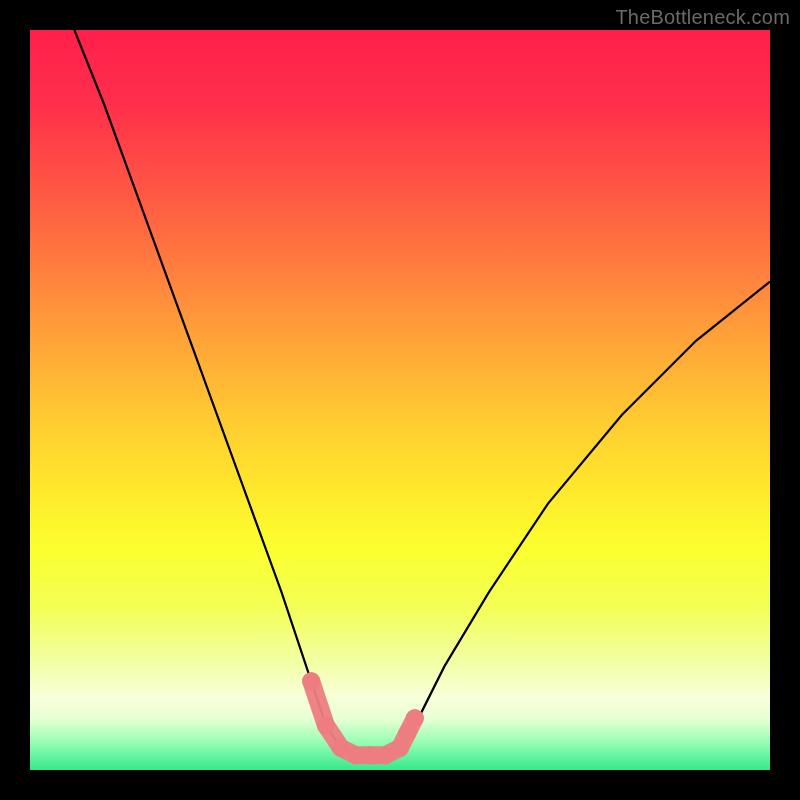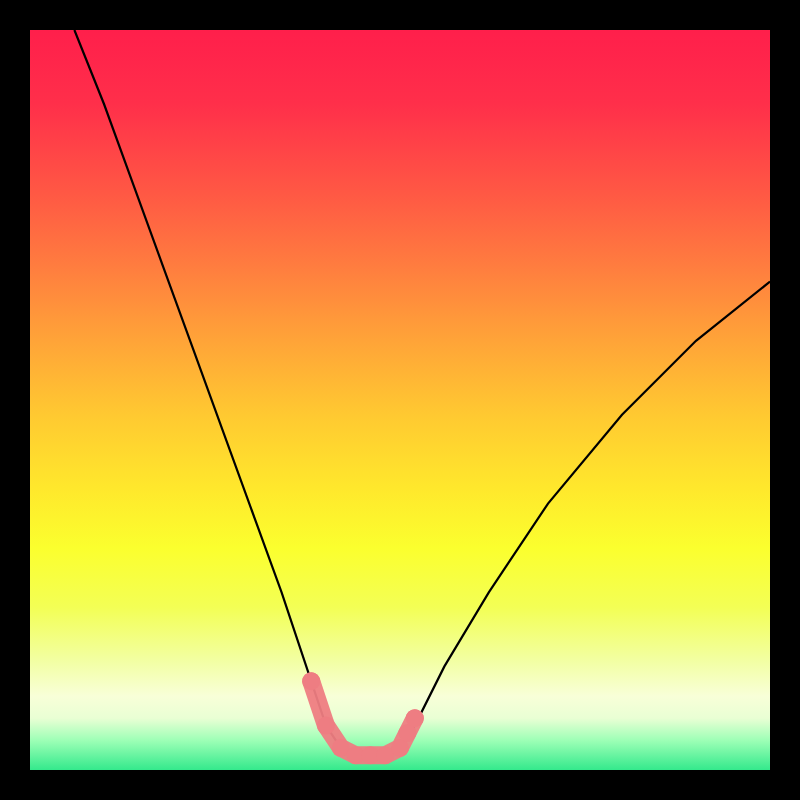--- a/index.html
+++ b/index.html
@@ -81,13 +81,14 @@
           <circle cx="325.6" cy="725.2" r="9" fill="#ee7d82"></circle>
           <circle cx="340.4" cy="725.2" r="9" fill="#ee7d82"></circle>
           <circle cx="355.2" cy="725.2" r="9" fill="#ee7d82"></circle>
           <circle cx="370.0" cy="717.8" r="9" fill="#ee7d82"></circle>
           <circle cx="377.4" cy="703.0" r="9" fill="#ee7d82"></circle>
           <circle cx="384.8" cy="688.2" r="9" fill="#ee7d82"></circle>
         </g>
     </svg>
   </div>
 
+  <div class="watermark">TheBottleneck.com</div>
 </div>
 
 </body></html>

